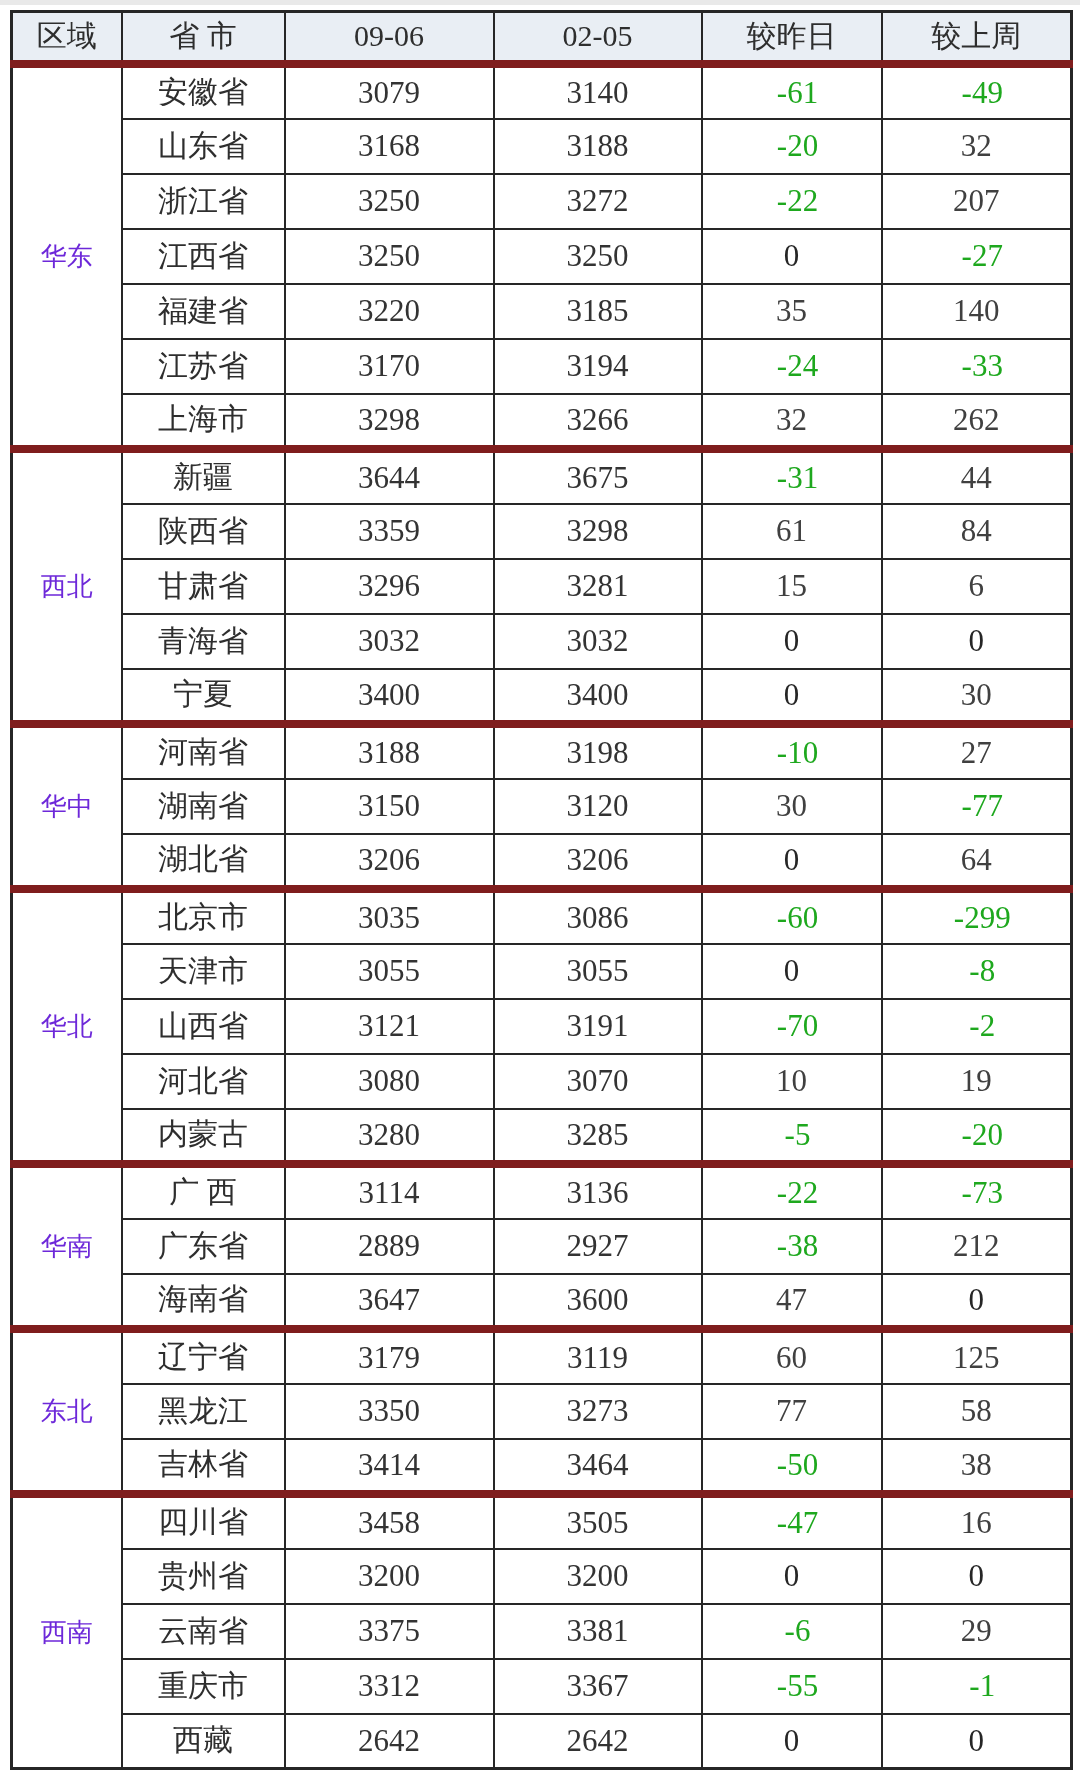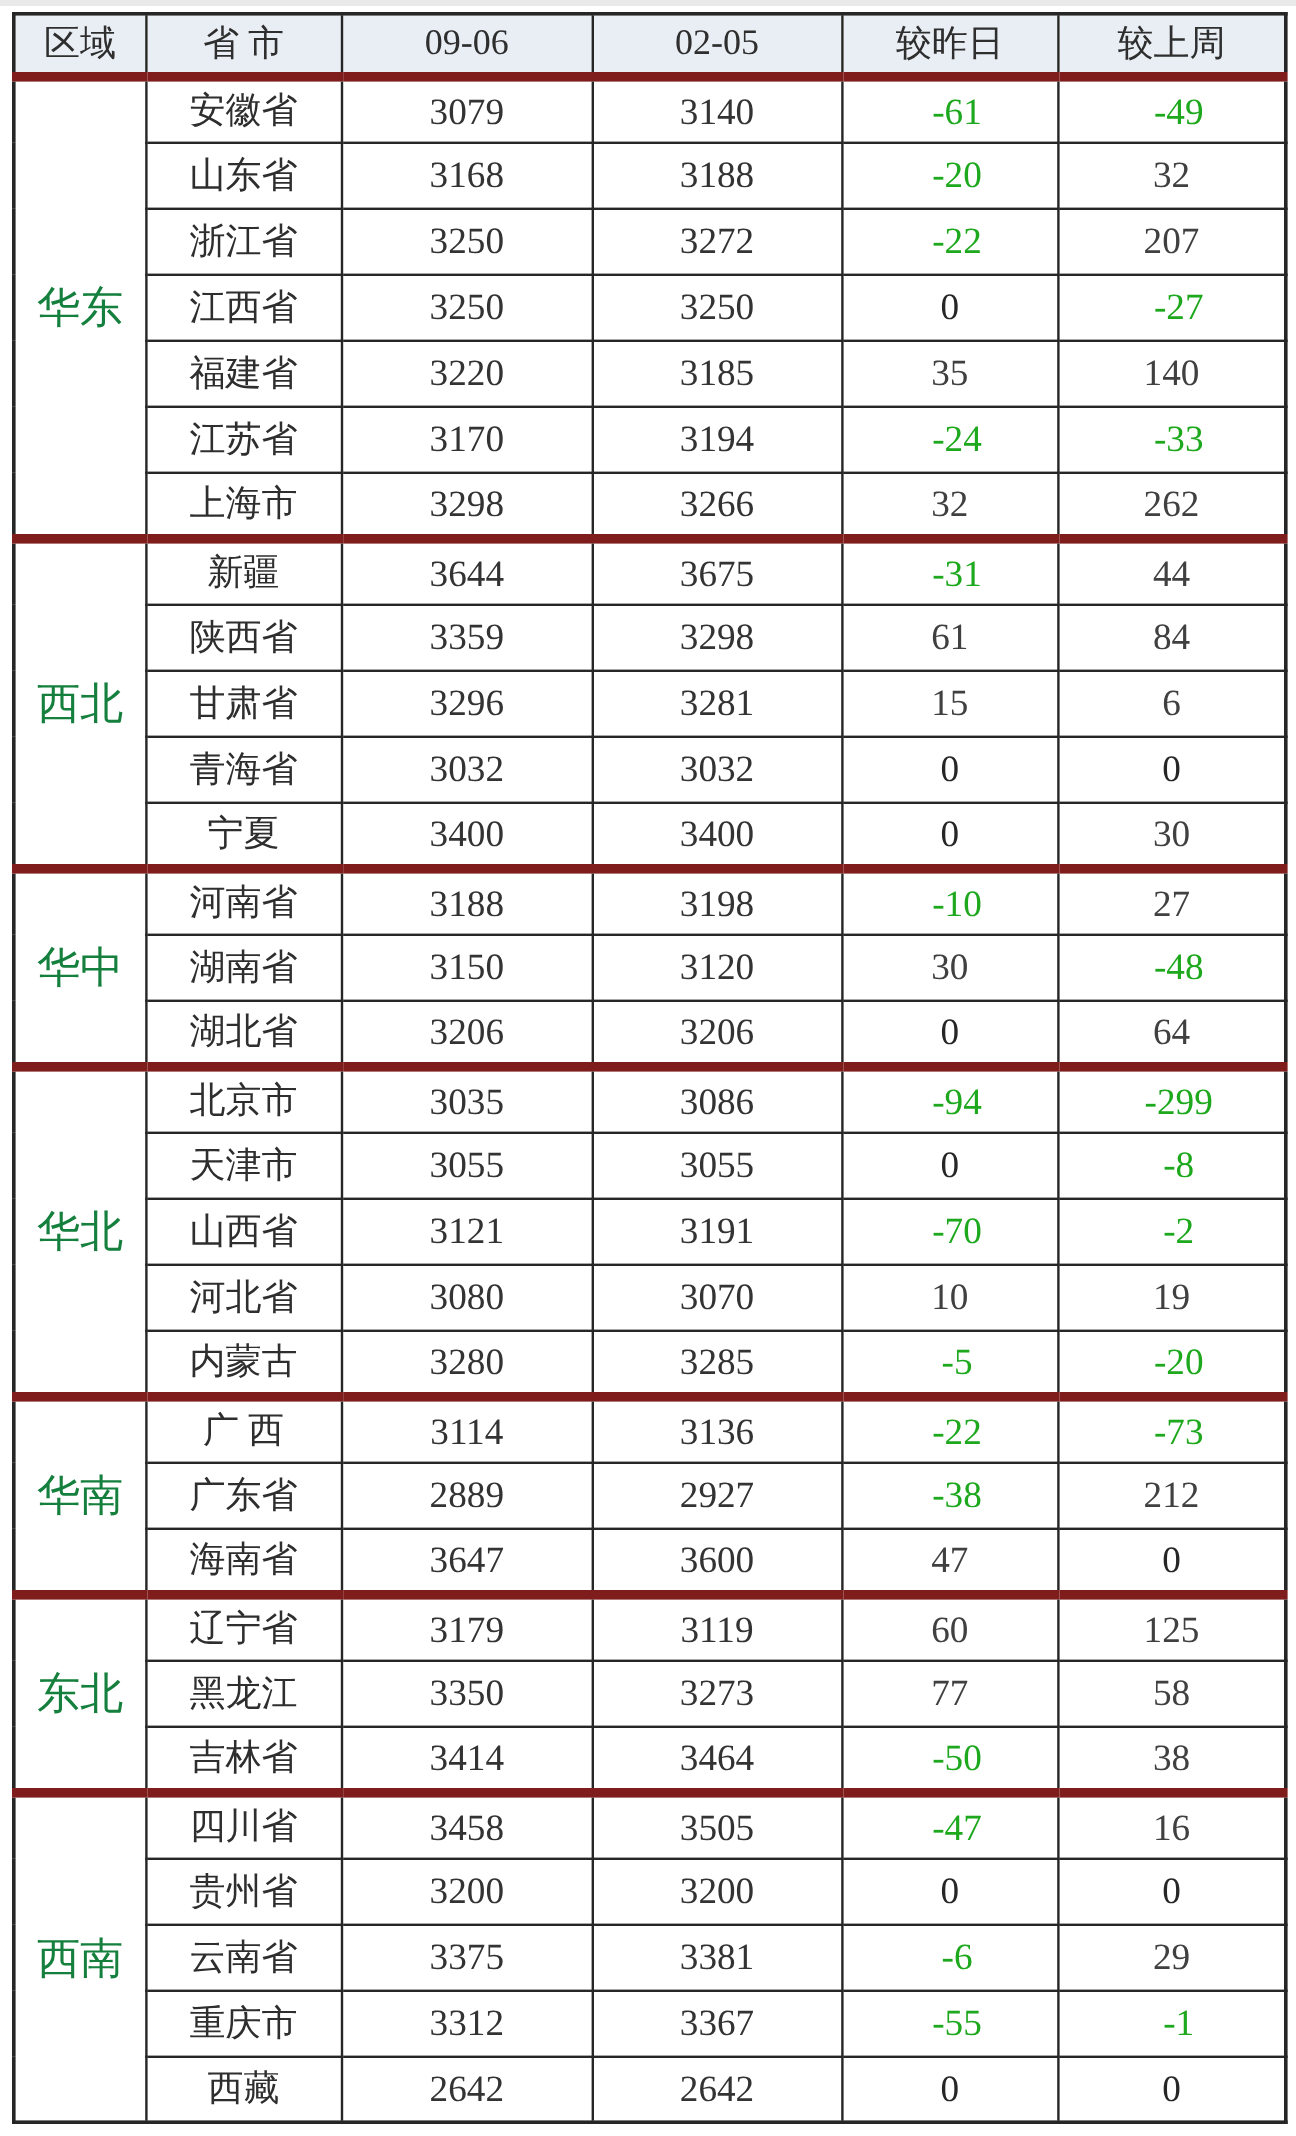--- a/index.html
+++ b/index.html
@@ -44,21 +44,21 @@
   thead tr{height:52px;}
   thead th{
     background:#e9eef4;
     font-size:30px;
     border-bottom:3px solid #262626;
   }
   tbody tr{height:55px;}
   tbody td{font-size:30px;}
   td.num{font-size:31px;color:#333333;}
   tr.group-start td{border-top:8px solid #7f1d1d;}
-  td.region-cell{font-size:36px;color:#15803d;}
+  td.region-cell{font-size:26px;color:#6d28d9;}
   td.pos{color:#404040;}
   td.neg{color:#1ea81e;padding-left:12px;}
   td.zero{color:#262626;}
 </style>
 </head>
 <body>
 
 <div class="page">
   <div class="top-strip"></div>
   <table class="price-table">
@@ -173,35 +173,35 @@
           <td class="num">3188</td>
           <td class="num">3198</td>
           <td class="num neg">-10</td>
           <td class="num pos">27</td>
         </tr>
         <tr>
           <td>湖南省</td>
           <td class="num">3150</td>
           <td class="num">3120</td>
           <td class="num pos">30</td>
-          <td class="num neg">-48</td>
+          <td class="num neg">-77</td>
         </tr>
         <tr>
           <td>湖北省</td>
           <td class="num">3206</td>
           <td class="num">3206</td>
           <td class="num zero">0</td>
           <td class="num pos">64</td>
         </tr>
         <tr class="group-start">
           <td class="region-cell" rowspan="5">华北</td>
           <td>北京市</td>
           <td class="num">3035</td>
           <td class="num">3086</td>
-          <td class="num neg">-94</td>
+          <td class="num neg">-60</td>
           <td class="num neg">-299</td>
         </tr>
         <tr>
           <td>天津市</td>
           <td class="num">3055</td>
           <td class="num">3055</td>
           <td class="num zero">0</td>
           <td class="num neg">-8</td>
         </tr>
         <tr>

